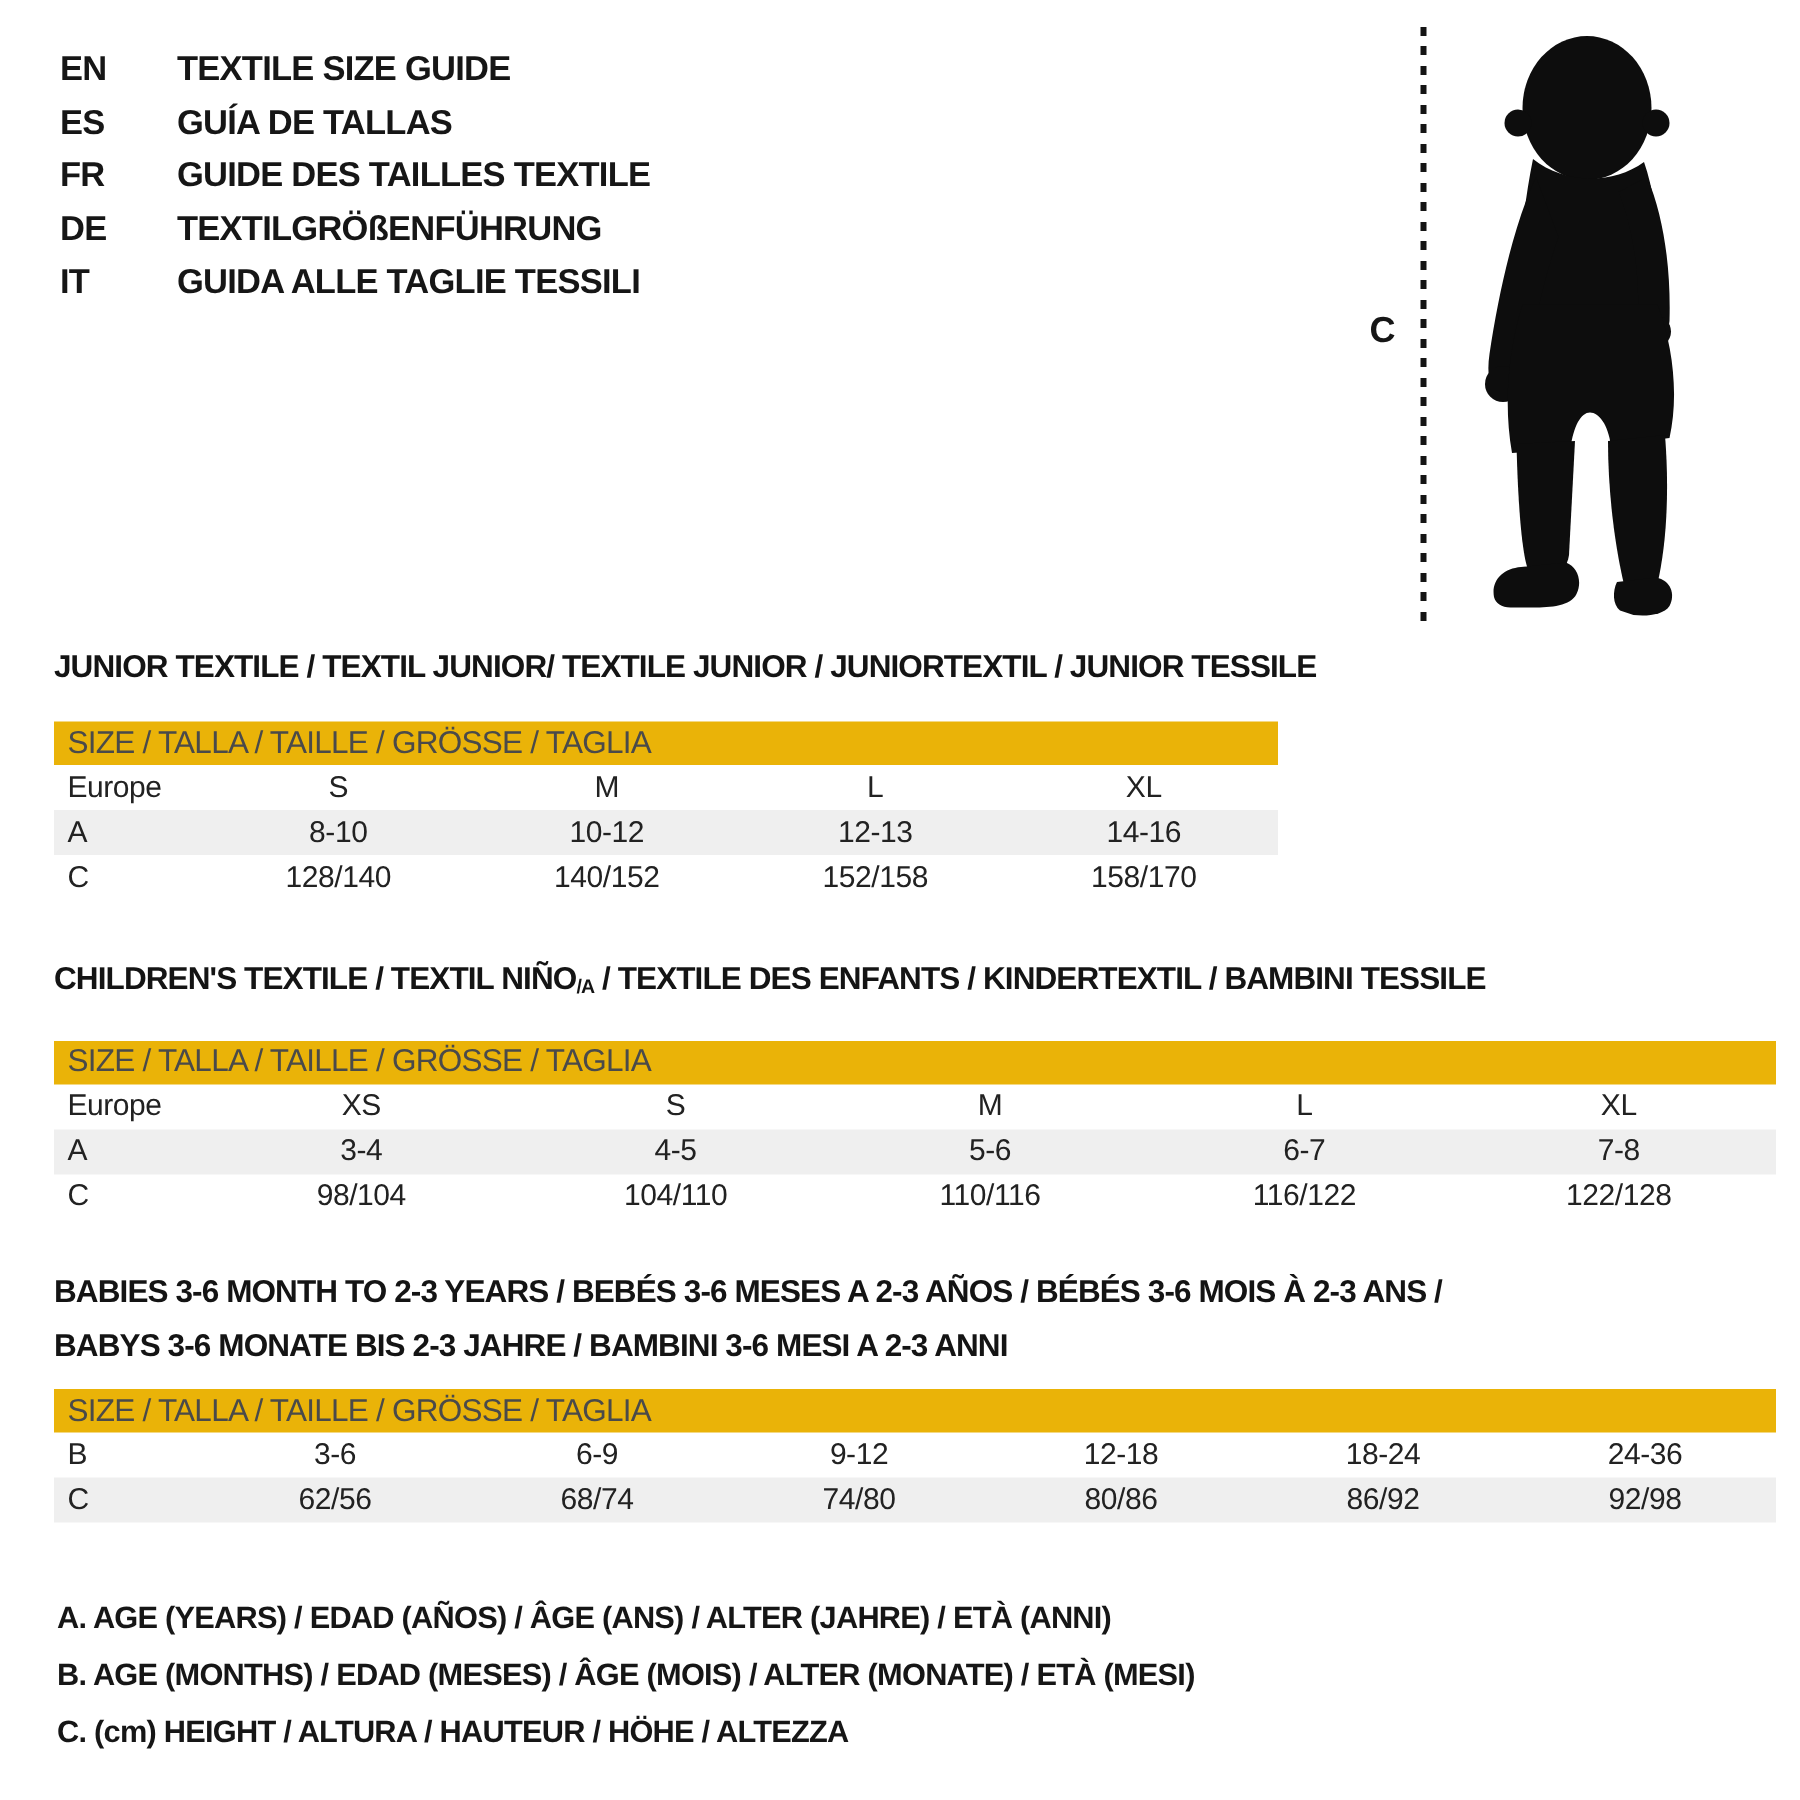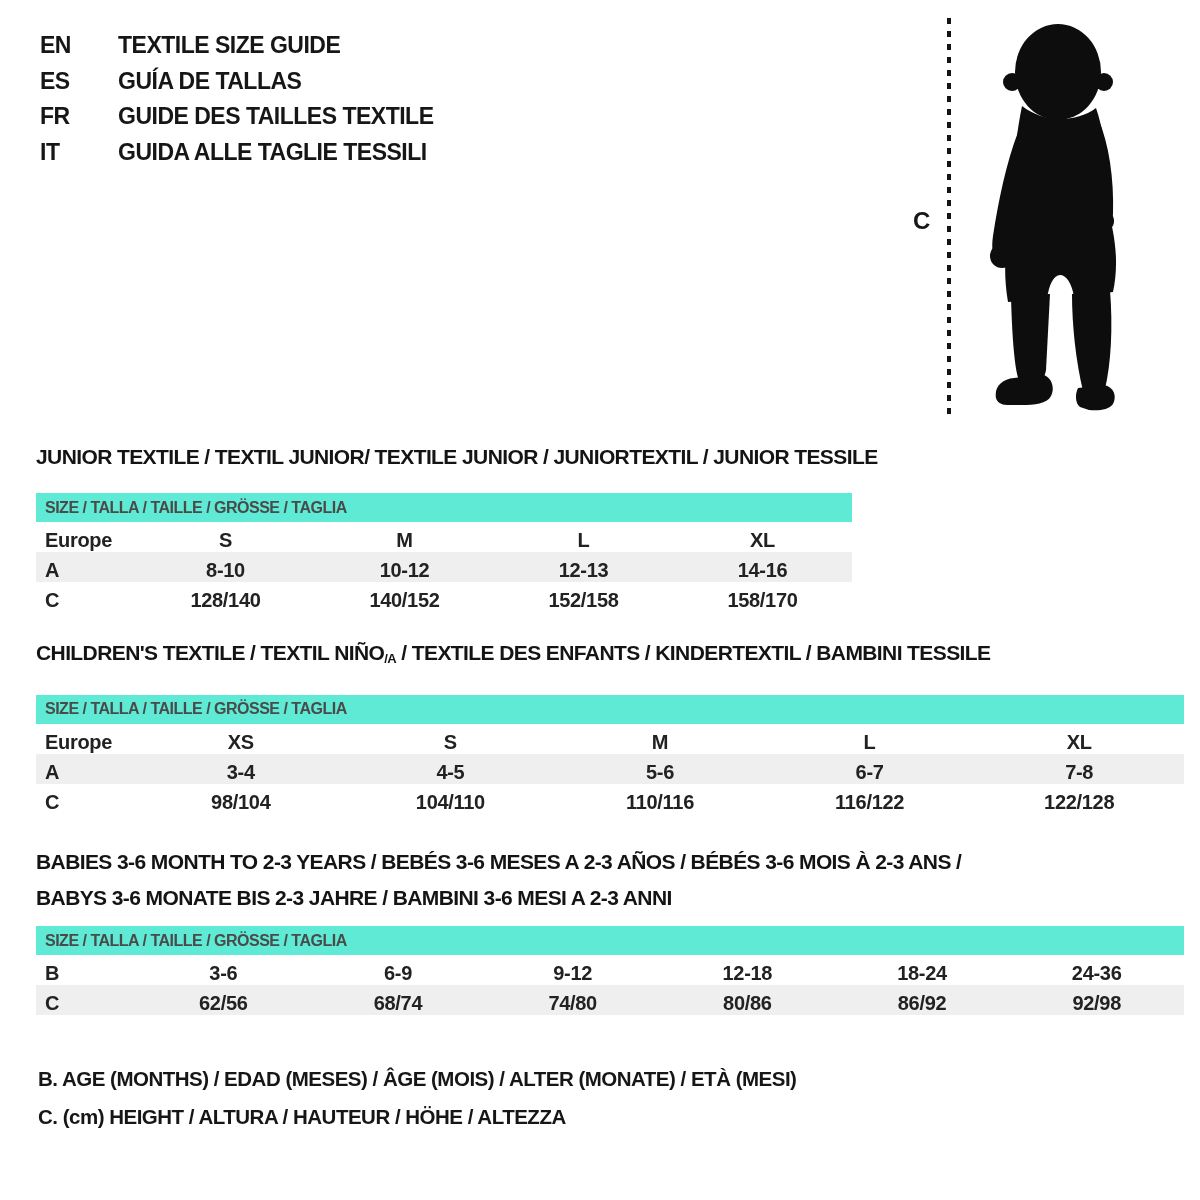--- a/index.html
+++ b/index.html
@@ -30,43 +30,43 @@
     font-size: 24px; font-weight: 700;
   }
   .dashed-line {
     position: absolute; left: 42px; top: 3px; width: 4px; height: 398px;
     background: repeating-linear-gradient(to bottom, #141414 0 6px, transparent 6px 13px);
   }
   .toddler-svg { position: absolute; left: 57px; top: 3px; }
 
   
   .section { position: absolute; left: 36px; }
-  .section-junior   { top: 445px; width: 816px; }
+  .section-junior   { top: 433px; width: 816px; }
   .section-children { top: 641px; width: 1148px; }
   .section-babies   { top: 844px; width: 1148px; }
 
   .section-title {
     margin: 0; font-size: 21px; font-weight: 700; letter-spacing: -0.6px;
     line-height: 24px; color: #141414; white-space: nowrap;
   }
   .section-title .sub { font-size: 0.62em; vertical-align: -0.22em; }
   .section-junior .section-title,
   .section-children .section-title { margin-bottom: 24px; }
   .section-babies .section-title { line-height: 36px; }
   .section-babies .titles { margin-bottom: 10px; }
 
   .size-bar {
-    height: 29px; background: #5eead4; color: #4a4a4a;
+    height: 29px; background: #eab308; color: #4a4a4a;
     display: flex; align-items: center; padding-left: 9px;
-    font-size: 16px; font-weight: 700; letter-spacing: -0.5px;
+    font-size: 21px; font-weight: 400; letter-spacing: -0.5px;
     box-sizing: border-box;
   }
   .trow {
-    display: flex; align-items: flex-end; height: 30px;
-    font-size: 20px; font-weight: 700; letter-spacing: -0.3px; color: #222;
+    display: flex; align-items: center; height: 30px;
+    font-size: 20px; font-weight: 400; letter-spacing: -0.3px; color: #222;
   }
   .trow.stripe { background: #efefef; }
   .tlabel { width: 100px; padding-left: 9px; box-sizing: border-box; }
   .tcell { flex: 1; text-align: center; }
 
   
   .legend { position: absolute; left: 38px; top: 1060px; }
   .legend-line {
     font-size: 20.5px; font-weight: 700; letter-spacing: -0.5px;
     line-height: 38px; white-space: nowrap; color: #161616;
@@ -82,20 +82,24 @@
       <span class="lang-code">EN</span>
       <span class="lang-title">TEXTILE SIZE GUIDE</span>
     </div>
     <div class="lang-row">
       <span class="lang-code">ES</span>
       <span class="lang-title">GUÍA DE TALLAS</span>
     </div>
     <div class="lang-row">
       <span class="lang-code">FR</span>
       <span class="lang-title">GUIDE DES TAILLES TEXTILE</span>
+    </div>
+    <div class="lang-row">
+      <span class="lang-code">DE</span>
+      <span class="lang-title">TEXTILGRÖßENFÜHRUNG</span>
     </div>
     <div class="lang-row">
       <span class="lang-code">IT</span>
       <span class="lang-title">GUIDA ALLE TAGLIE TESSILI</span>
     </div>
   </div>
 
   <div class="figure-block">
     <span class="figure-label">C</span>
     <div class="dashed-line"></div>
@@ -193,17 +197,18 @@
       <div class="tcell">62/56</div>
       <div class="tcell">68/74</div>
       <div class="tcell">74/80</div>
       <div class="tcell">80/86</div>
       <div class="tcell">86/92</div>
       <div class="tcell">92/98</div>
     </div>
   </div>
 
   <div class="legend">
+    <div class="legend-line">A. AGE (YEARS) / EDAD (AÑOS) / ÂGE (ANS) / ALTER (JAHRE) / ETÀ (ANNI)</div>
     <div class="legend-line">B. AGE (MONTHS) / EDAD (MESES) / ÂGE (MOIS) / ALTER (MONATE) / ETÀ (MESI)</div>
     <div class="legend-line">C. (cm) HEIGHT / ALTURA / HAUTEUR / HÖHE / ALTEZZA</div>
   </div>
 
 </div>
 
 </body></html>

